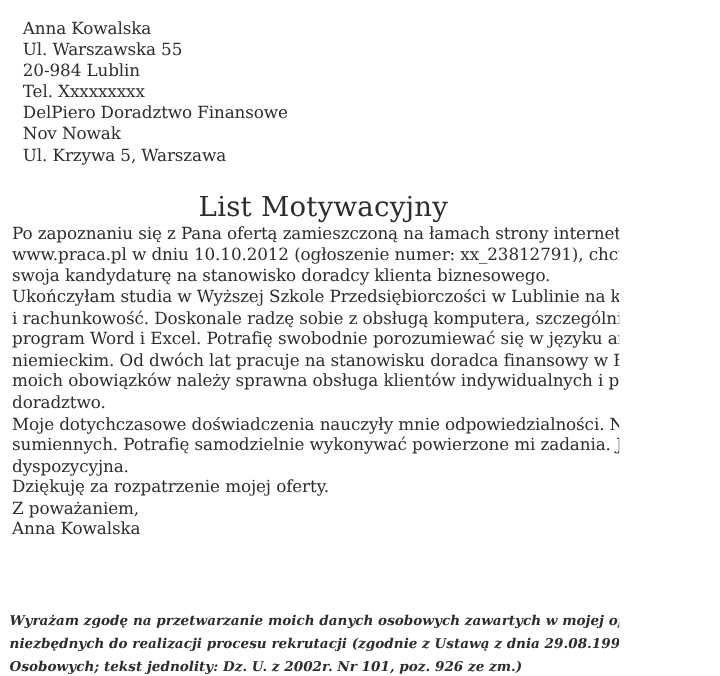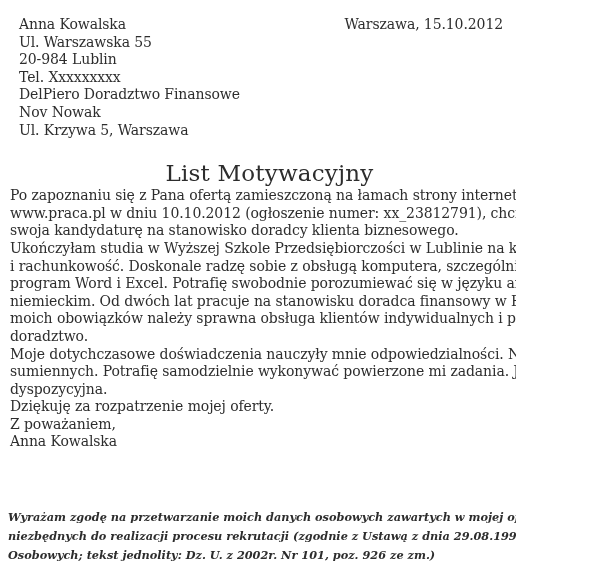--- a/index.html
+++ b/index.html
@@ -62,21 +62,20 @@
 <div class="page" style="color: rgb(45, 45, 45); background: rgb(255, 255, 255);">
 
   <div class="header">
     <div class="pre">Anna Kowalska
 Ul. Warszawska 55
 20-984 Lublin
 Tel. Xxxxxxxxx</div>
     <div class="pre">DelPiero Doradztwo Finansowe
 Nov Nowak
 Ul. Krzywa 5, Warszawa</div>
-    <div class="place-date">Warszawa, 15.10.2012</div>
   </div>
 
   <h1 class="title">List Motywacyjny</h1>
 
   <div class="body-text pre">Po zapoznaniu się z Pana ofertą zamieszczoną na łamach strony internetowej
 www.praca.pl w dniu 10.10.2012 (ogłoszenie numer: xx_23812791), chciałabym zgłosić
 swoja kandydaturę na stanowisko doradcy klienta biznesowego.
 Ukończyłam studia w Wyższej Szkole Przedsiębiorczości w Lublinie na kierunku finanse
 i rachunkowość. Doskonale radzę sobie z obsługą komputera, szczególnie dobrze znam
 program Word i Excel. Potrafię swobodnie porozumiewać się w języku angielskim i

